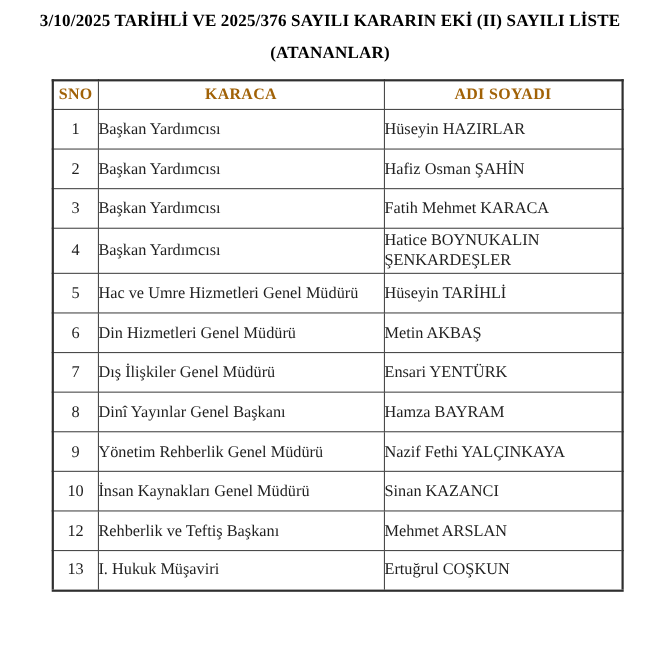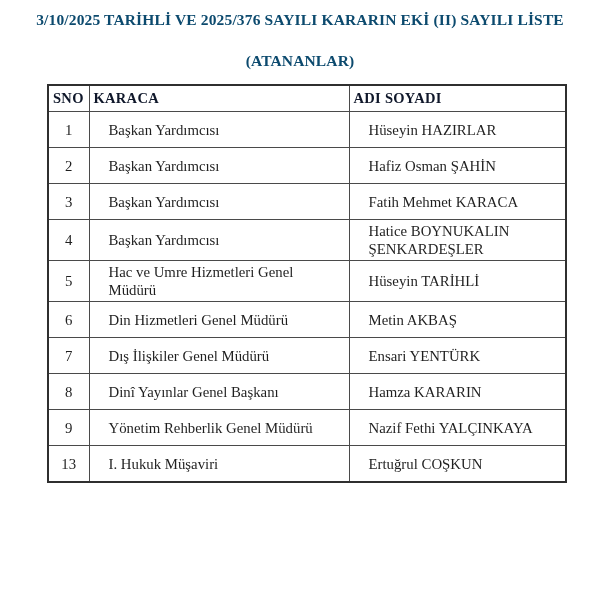--- a/index.html
+++ b/index.html
@@ -17,53 +17,53 @@
     width: 600px;
     height: 591px;
     padding-top: 11px;
   }
   .title {
     text-align: center;
     font-weight: bold;
     font-size: 15.5px;
     line-height: 1.15;
     letter-spacing: 0.15px;
-    color: #0c4a6e;
+    color: #000000;
   }
   .title-line2 {
-    margin-top: 23px;
+    margin-top: 11px;
   }
   table.appointments {
     border-collapse: collapse;
     table-layout: fixed;
     width: 518px;
     margin: 14px 0 0 47px;
     border: 2px solid #2f2f2f;
   }
   col.c-sno  { width: 41px;  }
   col.c-unv  { width: 260px; }
   col.c-name { width: 217px; }
   th, td {
     border: 1px solid #4a4a4a;
     vertical-align: middle;
     overflow: hidden;
   }
   th {
     height: 27px;
     font-size: 14.5px;
     font-weight: bold;
-    text-align: left;
+    text-align: center;
     letter-spacing: 0.3px;
-    color: #0f172a;
+    color: #a16207;
     padding: 2px 4px;
   }
   tbody tr { height: 36px; }
   td {
     font-size: 14.8px;
-    padding: 2px 19px;
+    padding: 2px 0;
     line-height: 1.22;
     color: #1f1f1f;
   }
   td.sno {
     text-align: center;
     padding: 2px 2px;
   }
   table.appointments tbody tr:last-child td {
     border-bottom: 2px solid #2f2f2f;
   }
@@ -120,26 +120,36 @@
           <td>Metin AKBAŞ</td>
         </tr>
         <tr>
           <td class="sno">7</td>
           <td>Dış İlişkiler Genel Müdürü</td>
           <td>Ensari YENTÜRK</td>
         </tr>
         <tr>
           <td class="sno">8</td>
           <td>Dinî Yayınlar Genel Başkanı</td>
-          <td>Hamza KARARIN</td>
+          <td>Hamza BAYRAM</td>
         </tr>
         <tr>
           <td class="sno">9</td>
           <td>Yönetim Rehberlik Genel Müdürü</td>
           <td>Nazif Fethi YALÇINKAYA</td>
+        </tr>
+        <tr>
+          <td class="sno">10</td>
+          <td>İnsan Kaynakları Genel Müdürü</td>
+          <td>Sinan KAZANCI</td>
+        </tr>
+        <tr>
+          <td class="sno">12</td>
+          <td>Rehberlik ve Teftiş Başkanı</td>
+          <td>Mehmet ARSLAN</td>
         </tr>
         <tr>
           <td class="sno">13</td>
           <td>I. Hukuk Müşaviri</td>
           <td>Ertuğrul COŞKUN</td>
         </tr>
       </tbody>
   </table>
 </div>
 

